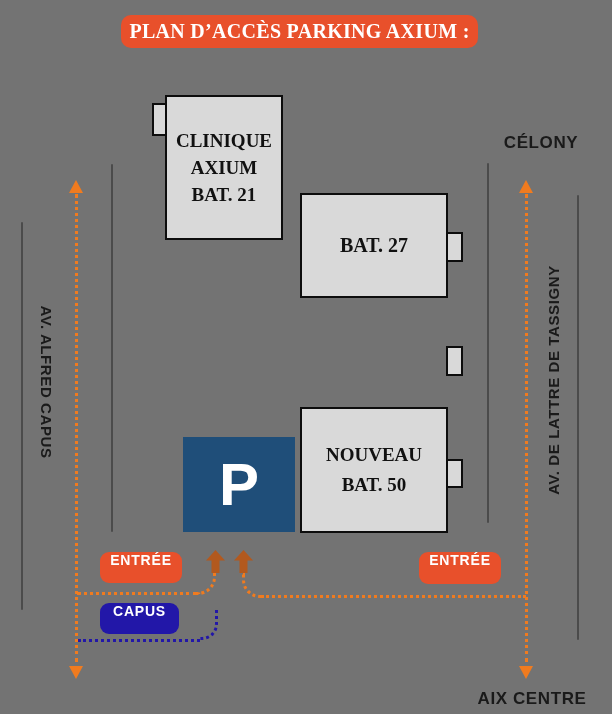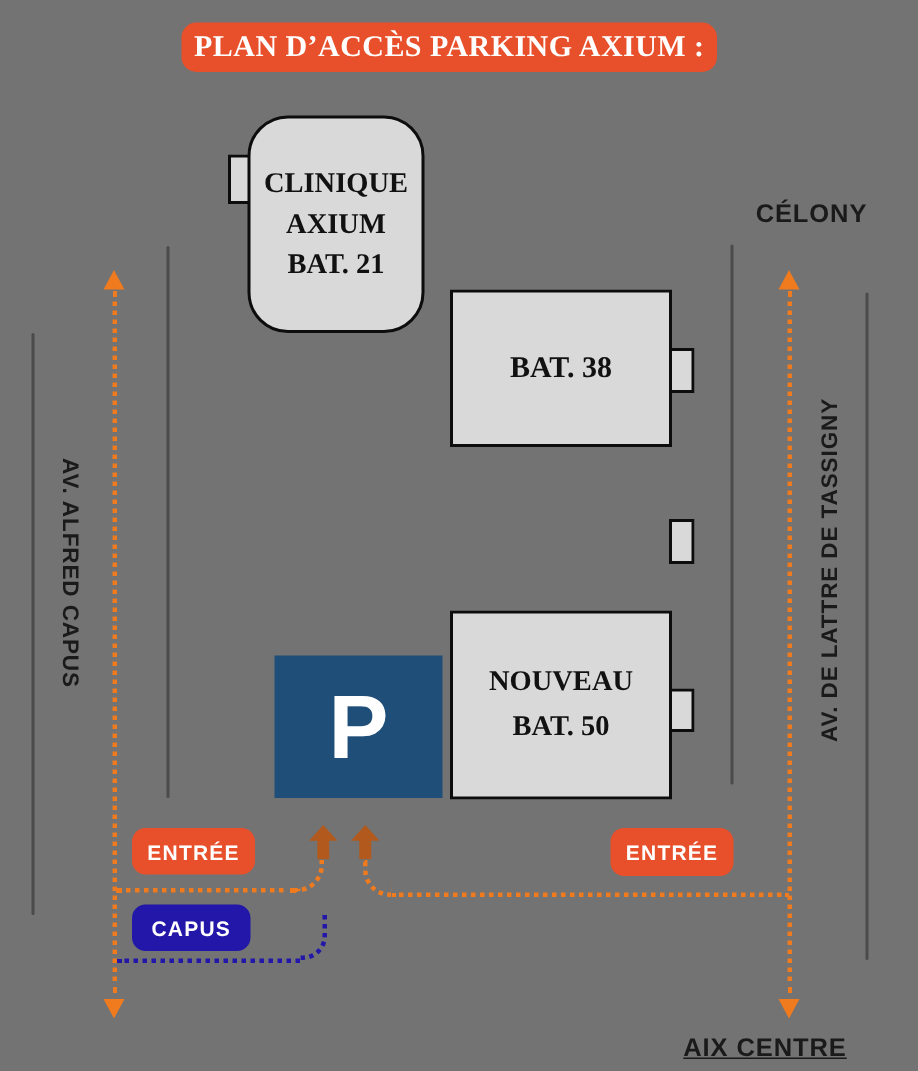--- a/index.html
+++ b/index.html
@@ -35,22 +35,22 @@
 
   
   .parking{
     left:183px;top:437px;width:112px;height:95px;background:#1F4E79;
     display:flex;align-items:center;justify-content:center;
     color:#ffffff;font-weight:bold;font-size:60px;z-index:2;
   }
 
   
   .badge{
-    display:flex;align-items:center;justify-content:center;border-radius:9px;
-    color:#ffffff;font-weight:bold;font-size:14px;letter-spacing:.8px;z-index:3;
+    display:flex;align-items:flex-start;justify-content:center;border-radius:9px;
+    color:#ffffff;font-weight:bold;font-size:14px;letter-spacing:.8px;z-index:3;margin-left:12px;
   }
   .badge.orange{background:#E8502B;}
   .badge.blue{background:#2217A8;}
 
   
   .dot-v-orange{width:0;border-left:3px dotted #F07B1F;}
   .dot-h-orange{height:0;border-top:3px dotted #F07B1F;}
   .dot-h-blue{height:0;border-top:3px dotted #2217A8;}
   .curve-br-orange{
     border-right:3px dotted #F07B1F;border-bottom:3px dotted #F07B1F;
@@ -81,34 +81,34 @@
   <div class="abs banner">
     <span>PLAN D’ACCÈS PARKING AXIUM :</span>
   </div>
 
   <div class="abs road" style="left:21px;top:222px;height:388px;"></div>
   <div class="abs road" style="left:111px;top:164px;height:368px;"></div>
   <div class="abs road" style="left:487px;top:163px;height:360px;"></div>
   <div class="abs road" style="left:577px;top:195px;height:445px;"></div>
 
   <div class="abs street" style="left:480px;top:133px;width:122px;">CÉLONY</div>
-  <div class="abs street" style="left:436px;top:689px;width:148px;text-decoration:underline;">AIX CENTRE</div>
+  <div class="abs street" style="left:458px;top:689px;width:148px;">AIX CENTRE</div>
   <div class="abs street street-v" style="left:-41px;top:372px;width:176px;height:20px;transform:rotate(90deg);">AV. ALFRED CAPUS</div>
   <div class="abs street street-v" style="left:413px;top:370px;width:280px;height:20px;transform:rotate(-90deg);">AV. DE LATTRE DE TASSIGNY</div>
 
   <div class="abs tab" style="left:152px;top:103px;width:18px;height:33px;"></div>
-  <div class="abs bld" style="left:165px;top:77px;width:118px;height:145px;font-size:19px;line-height:27px;border-radius:27px;">
+  <div class="abs bld" style="left:165px;top:95px;width:118px;height:145px;font-size:19px;line-height:27px;">
     <span>CLINIQUE
 AXIUM
 BAT. 21</span>
   </div>
 
   <div class="abs tab" style="left:446px;top:232px;width:17px;height:30px;"></div>
   <div class="abs bld" style="left:300px;top:193px;width:148px;height:105px;font-size:20px;">
-    <span>BAT. 38</span>
+    <span>BAT. 27</span>
   </div>
 
   <div class="abs tab" style="left:446px;top:346px;width:17px;height:30px;"></div>
 
   <div class="abs tab" style="left:446px;top:459px;width:17px;height:29px;"></div>
   <div class="abs bld" style="left:300px;top:407px;width:148px;height:126px;font-size:19px;line-height:30px;">
     <span>NOUVEAU
 BAT. 50</span>
   </div>
 

